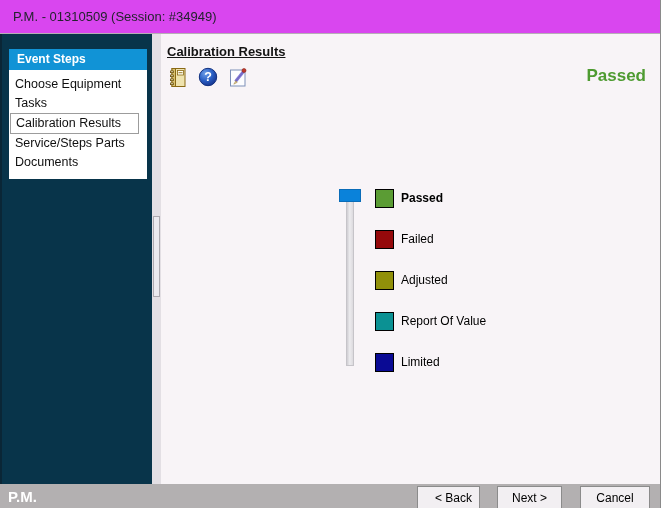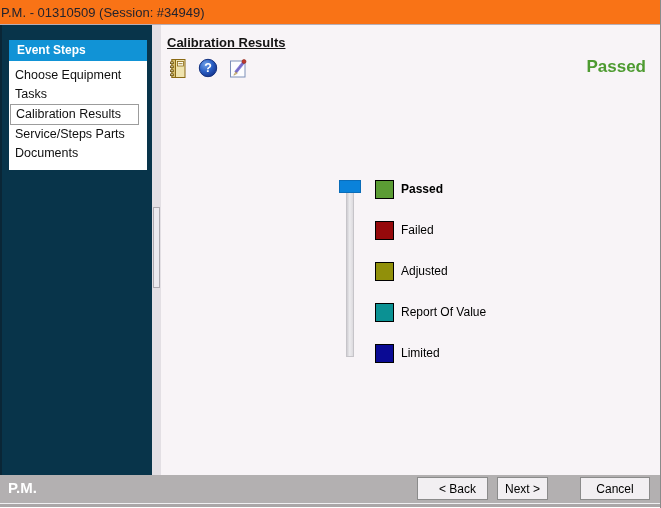--- a/index.html
+++ b/index.html
@@ -3,22 +3,22 @@
 <meta charset="utf-8">
 <style>
   * { margin:0; padding:0; box-sizing:border-box; }
   html,body { width:661px; height:508px; }
   body { font-family:"Liberation Sans", sans-serif; background:#fff; }
 
   .window { position:relative; width:661px; height:508px; background:#fff;
             border-right:1px solid #8a8a8a; overflow:hidden; }
 
   
-  .titlebar { height:25px; background:#f97316; border-bottom:1px solid #b6aeb6;
-              display:flex; align-items:center; padding-left:1px; }
+  .titlebar { height:34px; background:#d946ef; border-bottom:1px solid #b6aeb6;
+              display:flex; align-items:center; padding-left:13px; }
   .titlebar-text { font-size:13px; color:#23232d; }
 
   
   .content { display:flex; height:450px; }
 
   .sidebar { width:152px; background:#08344a; flex:none; position:relative;
              border-left:2px solid #0a2636; }
   .panel { margin:15px 5px 0 7px; width:138px; }
   .panel-header { height:21px; background:#1193d6; color:#fff; font-weight:bold;
                   font-size:12px; line-height:21px; padding-left:8px; }
@@ -51,22 +51,22 @@
   .legend-row { display:flex; align-items:center; height:20px; margin-bottom:21px; }
   .legend-swatch { width:19px; height:19px; border:1px solid #000; flex:none; }
   .legend-label { margin-left:7px; font-size:12px; color:#000; }
   .legend-row.selected .legend-label { font-weight:bold; }
 
   
   .bottombar { height:28px; background:#b3b0b1; position:relative; }
   .footer-label { position:absolute; left:8px; top:4px; color:#fff; font-weight:bold; font-size:15px; }
   .btn { position:absolute; top:2px; height:23px; background:#f2eff2; border:1px solid #8b8b8b;
          font-family:"Liberation Sans", sans-serif; font-size:12px; color:#000; cursor:pointer; }
-  .btn-back  { left:417px; width:71px;padding-left:10px; }
-  .btn-next  { left:497px; width:51px; }
+  .btn-back  { left:417px; width:63px;padding-left:10px; }
+  .btn-next  { left:497px; width:65px; }
   .btn-cancel{ left:580px; width:70px; }
 
   .bottom-edge-light { height:1px; background:#efeff1; }
   .bottom-edge-gray  { height:3px; background:#a9a6a7; }
 </style>
 </head>
 <body>
 
 <div class="window">
 

